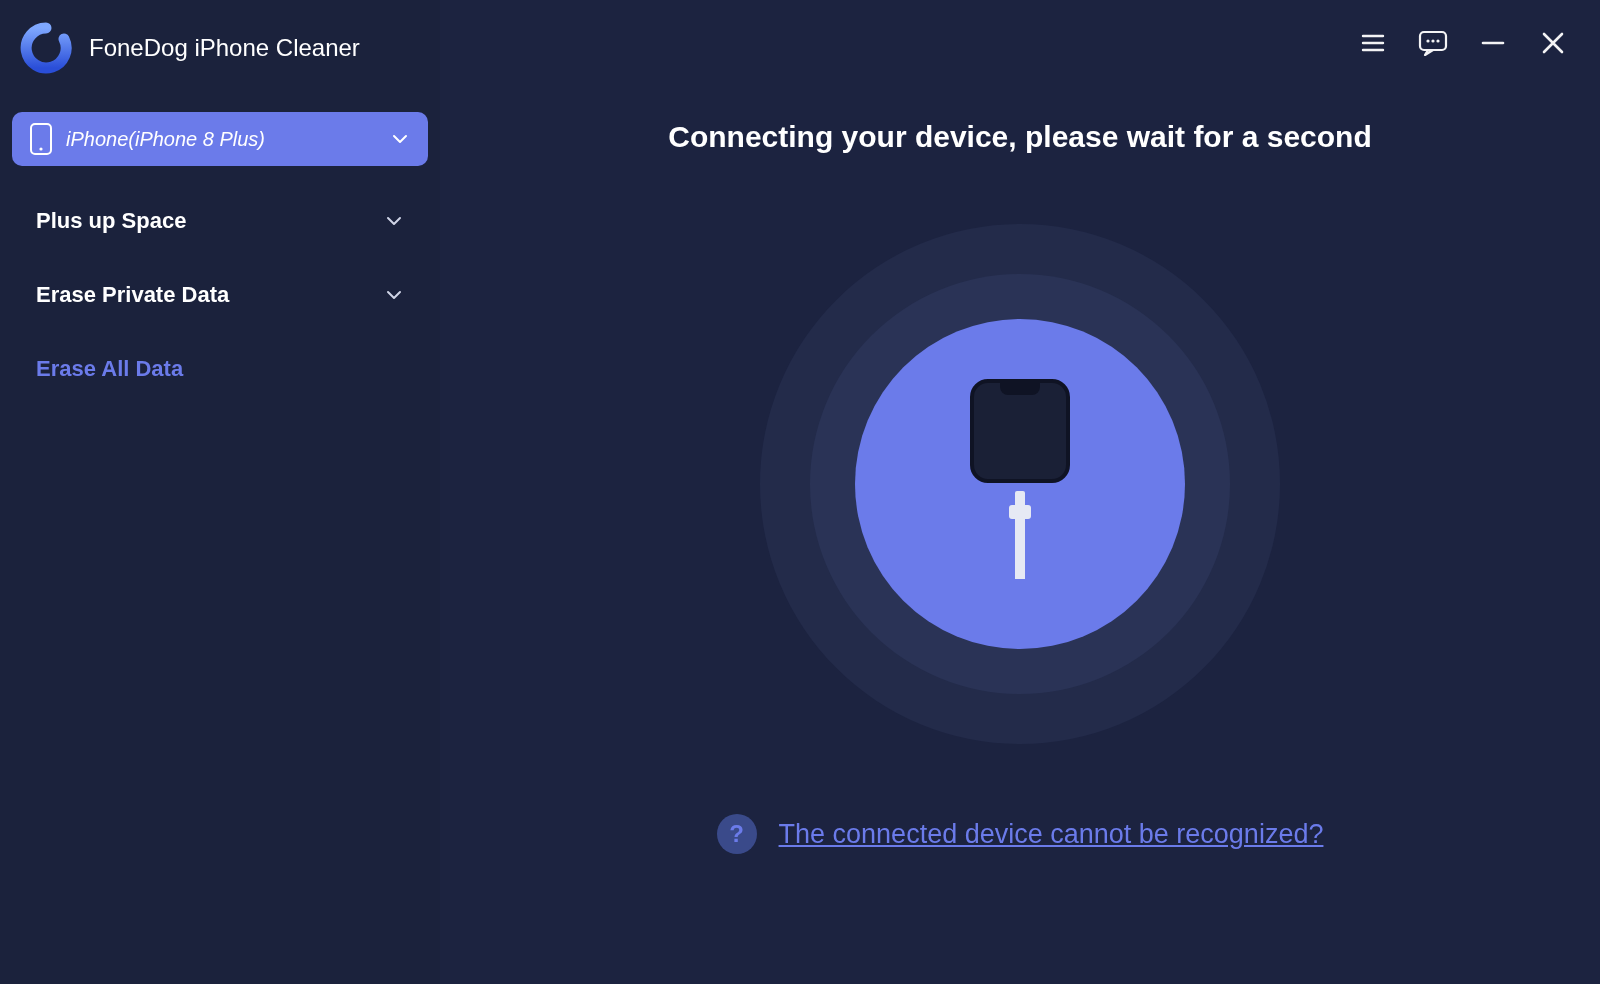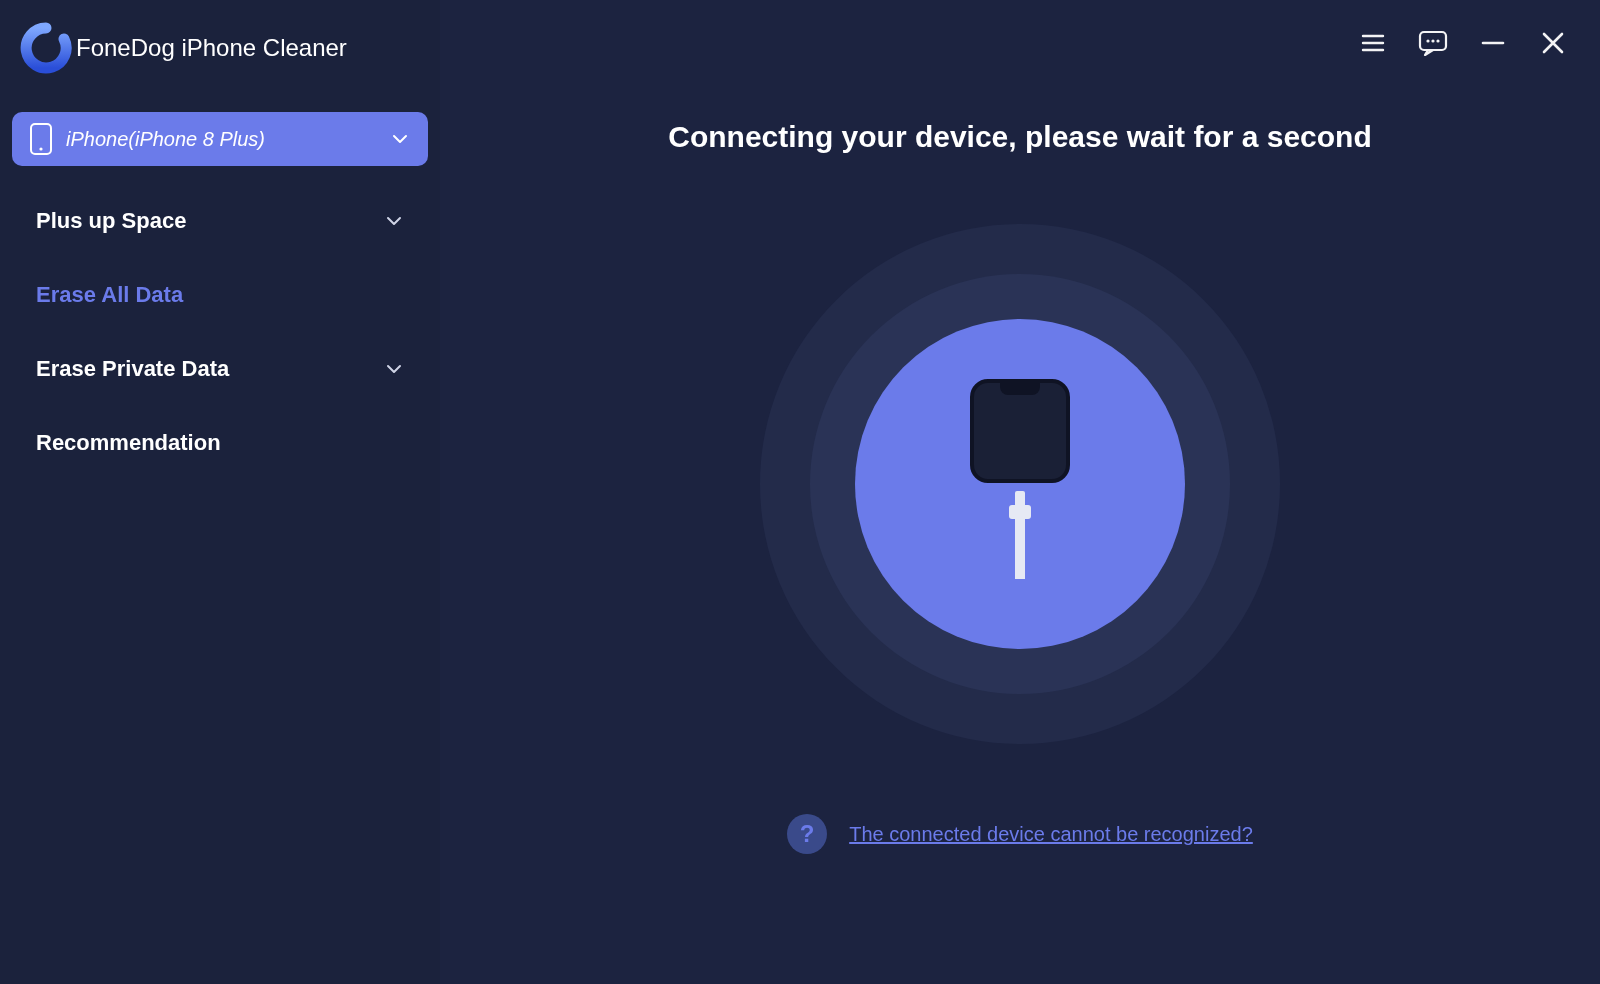--- a/index.html
+++ b/index.html
@@ -22,21 +22,21 @@
   .sidebar {
     width: 440px;
     background: #1b223c;
     display: flex;
     flex-direction: column;
     padding-top: 22px;
   }
   .brand {
     display: flex;
     align-items: center;
-    gap: 4px;
+    gap: 17px;
     padding: 0 20px 30px 20px;
   }
   .brand-logo {
     width: 52px;
     height: 52px;
     border-radius: 50%;
     position: relative;
   }
   .brand-title {
     font-size: 24px;
@@ -211,21 +211,21 @@
     background: #3a4a8a;
     display: flex;
     align-items: center;
     justify-content: center;
     color: #6b7bea;
     font-size: 24px;
     font-weight: 700;
   }
   .help-link {
     color: #6b7bea;
-    font-size: 20px;
+    font-size: 27px;
     text-decoration: underline;
     cursor: pointer;
   }
 
   .chev svg { display: block; }
 </style>
 </head>
 <body>
 
 <div class="app">
@@ -263,33 +263,30 @@
 
     <nav class="nav">
       <div class="nav-item">
         <span class="nav-label">Plus up Space</span>
         <span class="chev">
           <svg width="20" height="20" viewBox="0 0 20 20">
               <path d="M4 7l6 6 6-6" fill="none" stroke="#cfd4e6" stroke-width="2" stroke-linecap="round" stroke-linejoin="round"></path>
             </svg>
         </span>
       </div>
-      <div class="nav-item active">
-        <span class="nav-label">Erase All Data</span>
-      </div>
       <div class="nav-item">
         <span class="nav-label">Erase Private Data</span>
         <span class="chev">
           <svg width="20" height="20" viewBox="0 0 20 20">
               <path d="M4 7l6 6 6-6" fill="none" stroke="#cfd4e6" stroke-width="2" stroke-linecap="round" stroke-linejoin="round"></path>
             </svg>
         </span>
       </div>
-      <div class="nav-item">
-        <span class="nav-label">Recommendation</span>
+      <div class="nav-item active">
+        <span class="nav-label">Erase All Data</span>
       </div>
     </nav>
   </aside>
 
   <main class="main">
 
     <div class="window-controls">
       <div class="win-btn">
         <svg width="28" height="28" viewBox="0 0 28 28">
           <path d="M4 7h20M4 14h20M4 21h20" stroke="#ffffff" stroke-width="2.4" stroke-linecap="round"></path>

